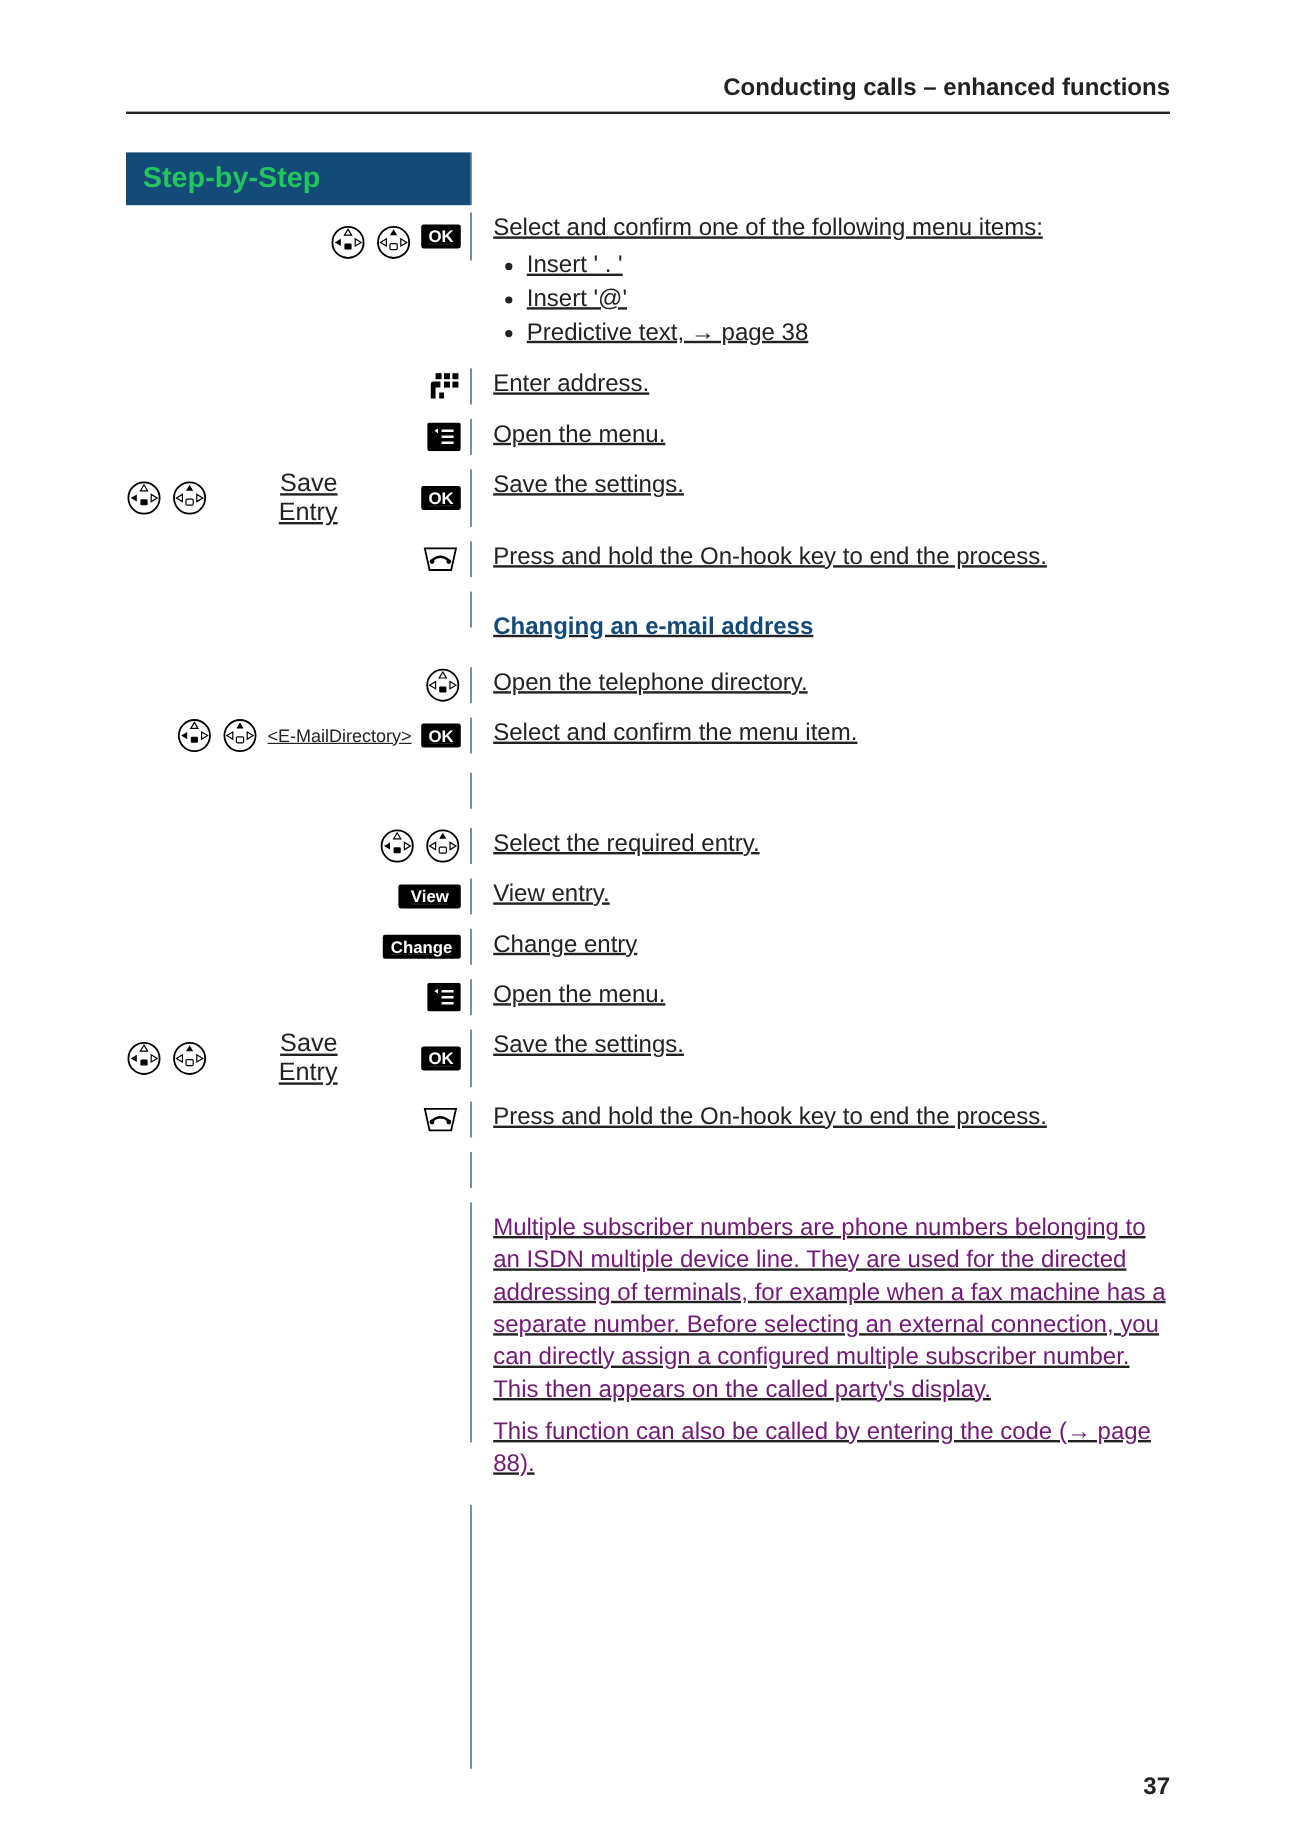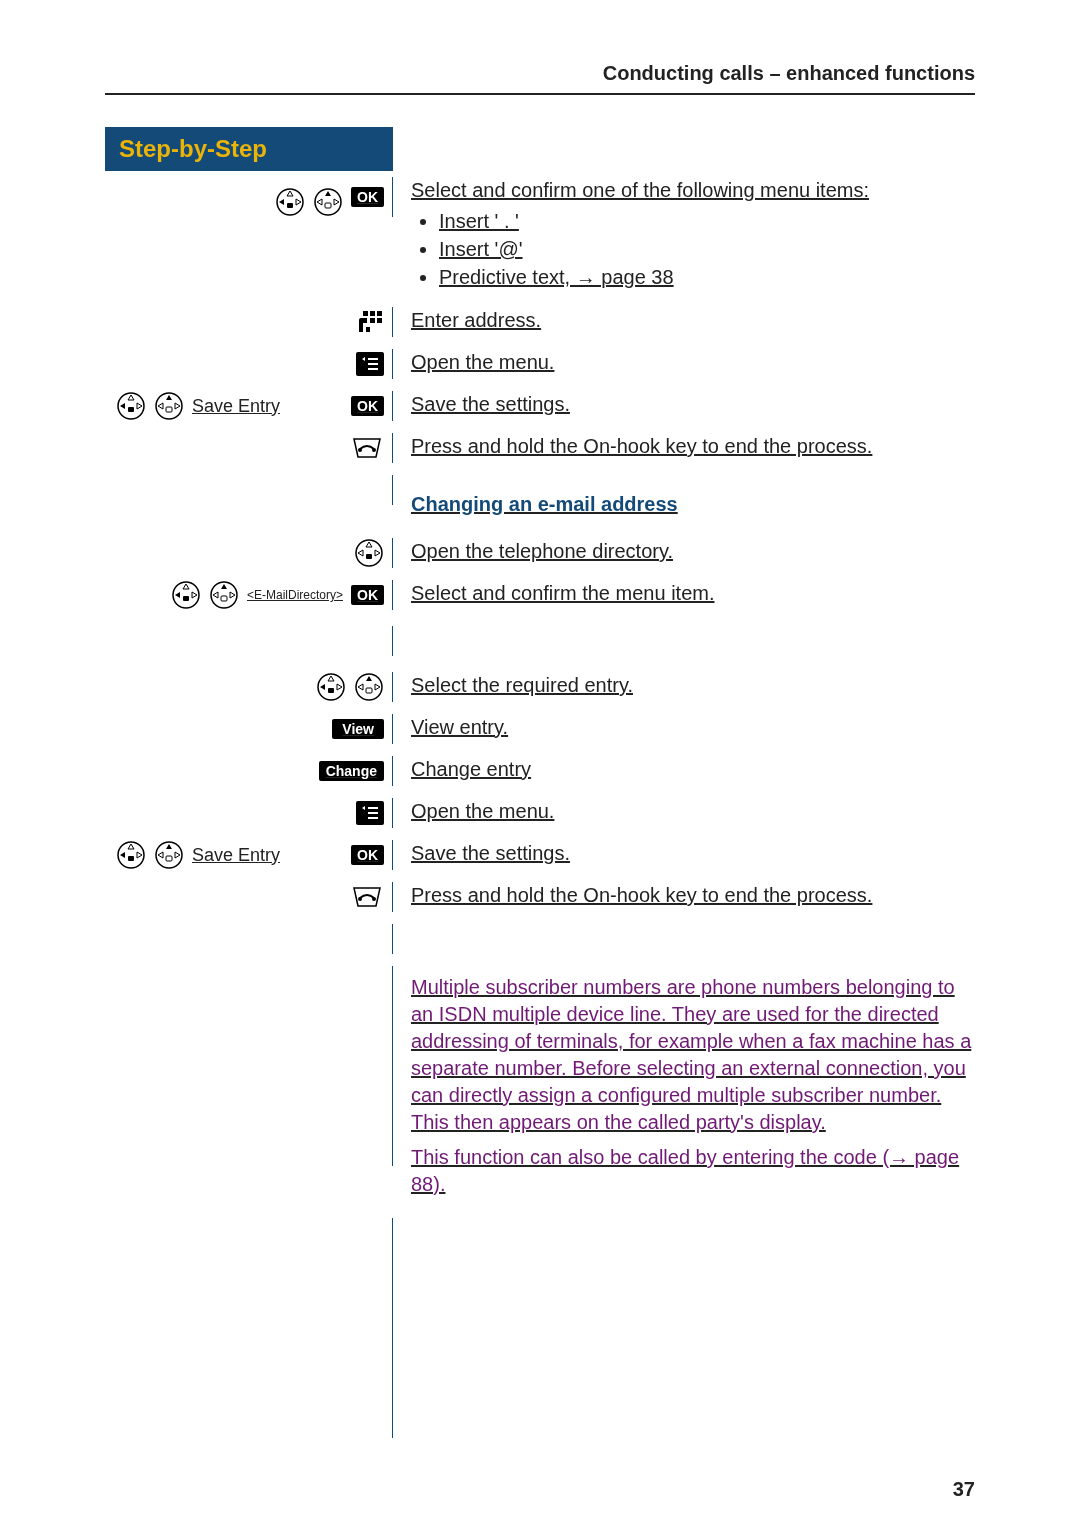--- a/index.html
+++ b/index.html
@@ -31,21 +31,21 @@
     gap: 0;
   }
   .left {
     width: 288px;
     border-right: 1.5px solid #134a78;
     box-sizing: border-box;
     flex: 0 0 288px;
   }
   .left-header {
     background: #134a78;
-    color: #eab308;
+    color: #22c55e;
     font-weight: bold;
     font-size: 24px;
     padding: 8px 14px;
   }
   .right {
     flex: 1;
     padding-left: 18px;
     box-sizing: border-box;
   }
   .left-cell {
@@ -82,21 +82,21 @@
     display: inline-block;
     background: #000;
     color: #fff;
     font-weight: bold;
     font-size: 14px;
     padding: 3px 6px;
     border-radius: 2px;
     line-height: 1;
   }
   .disp-text {
-    font-size: 18px;
+    font-size: 21px;
   }
   .bullets {
     margin: 4px 0 4px 0;
     padding-left: 28px;
   }
   .bullets li {
     margin: 1px 0;
   }
   .subheading {
     color: #134a78;
@@ -280,21 +280,21 @@
         </span>
         <span>
           <svg width="30" height="30" viewBox="0 0 30 30">
               <circle cx="15" cy="15" r="13" fill="none" stroke="#000" stroke-width="1.5"></circle>
               <polygon points="15,4 12,9 18,9" fill="#000"></polygon>
               <polygon points="4,15 9,12 9,18" fill="none" stroke="#000" stroke-width="1"></polygon>
               <polygon points="26,15 21,12 21,18" fill="none" stroke="#000" stroke-width="1"></polygon>
               <rect x="12" y="16" width="6" height="5" rx="1" fill="none" stroke="#000" stroke-width="1"></rect>
             </svg>
         </span>
-        <span class="disp-text" style="font-size:12px;">&lt;E-MailDirectory&gt;</span>
+        <span class="disp-text" style="font-size:15px;">&lt;E-MailDirectory&gt;</span>
         <span class="soft-key">OK</span>
       </div>
       <div class="right-cell">Select and confirm the menu item.</div>
     </div>
 
     <div class="step-row" style="padding:10px 0;">
       <div class="left-cell"></div>
         <div class="right-cell"></div>
     </div>
 

